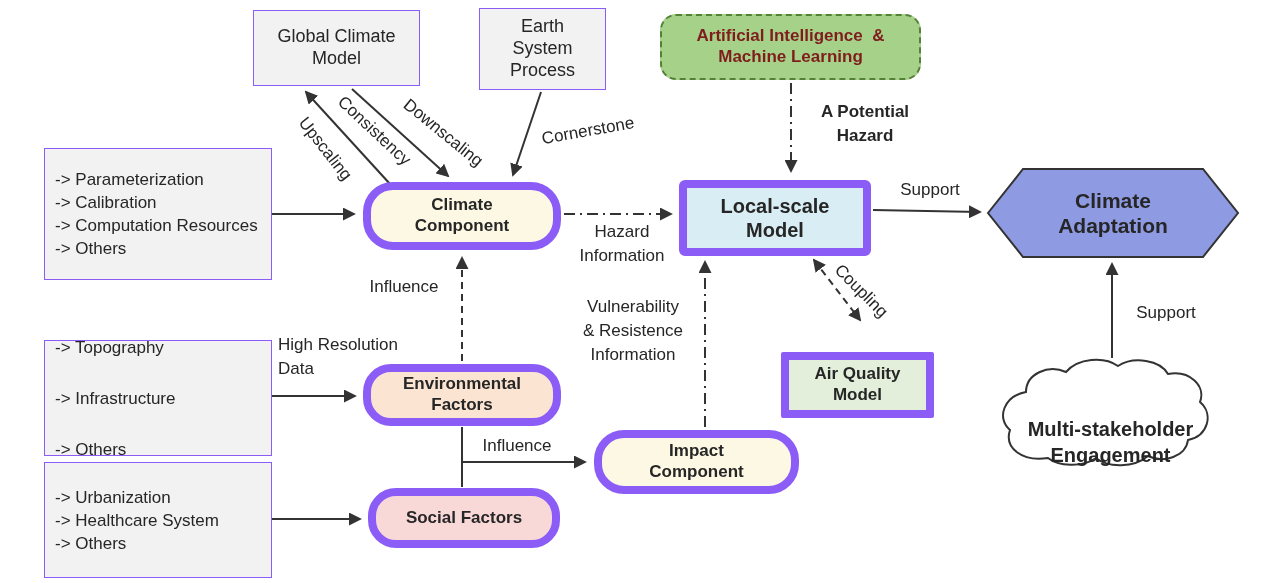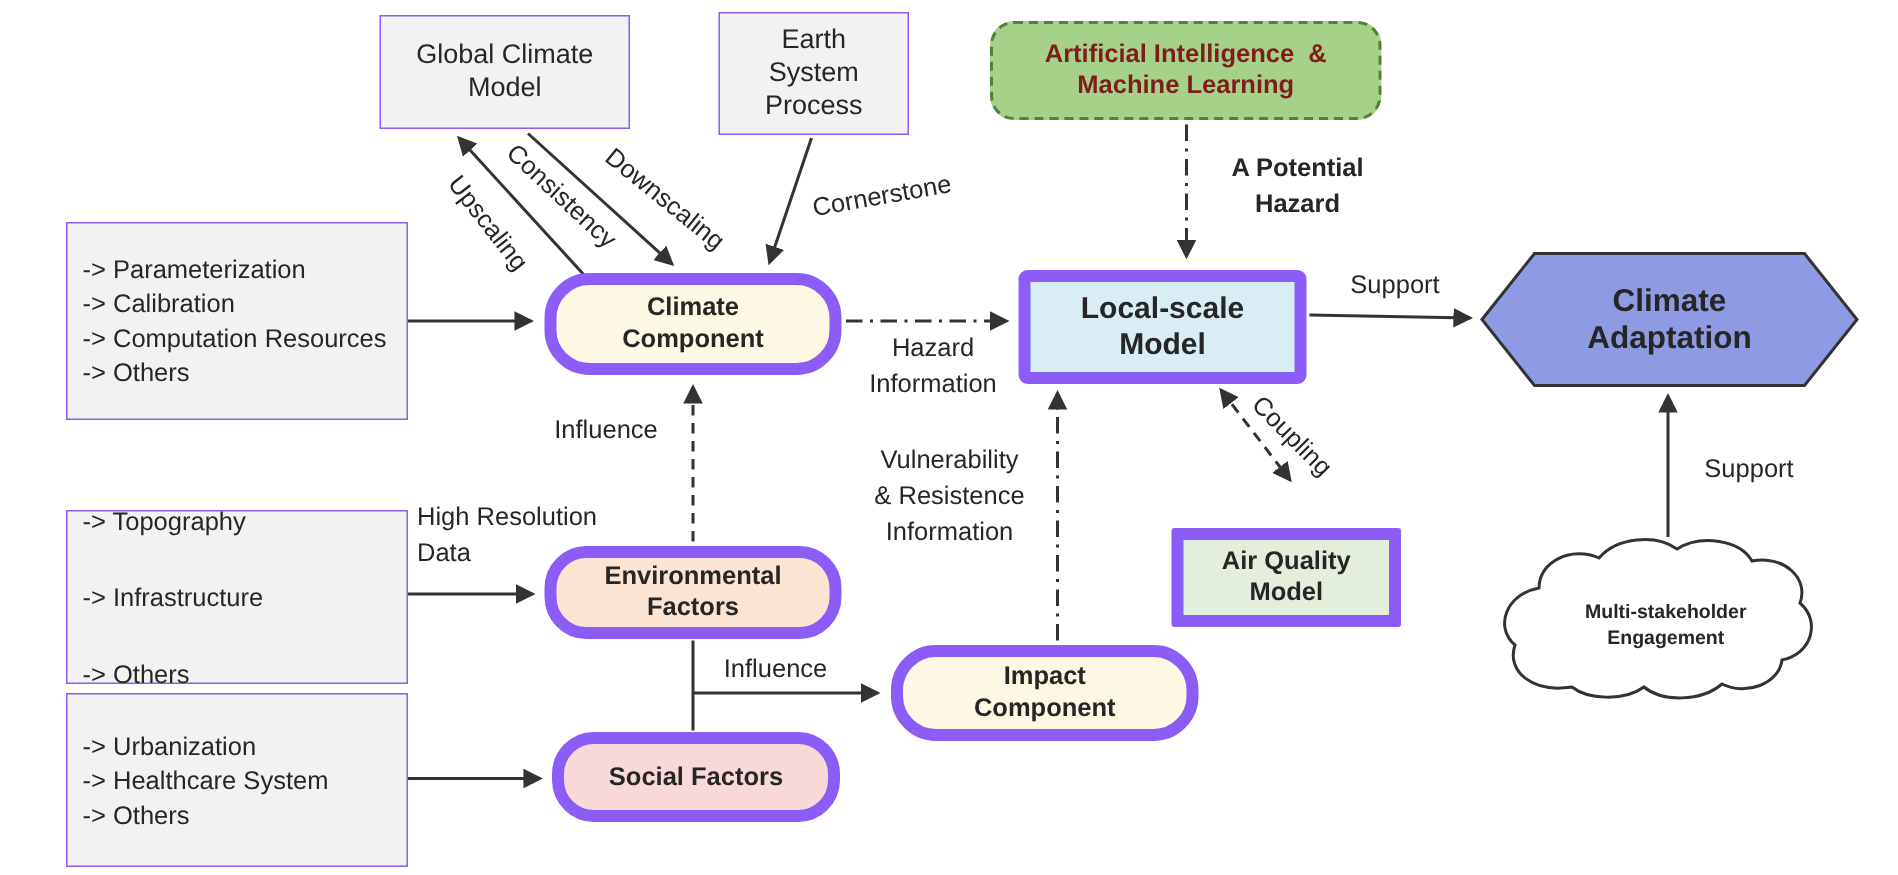--- a/index.html
+++ b/index.html
@@ -17,21 +17,21 @@
   .cream{background:#fdf8e4;border-radius:30px;}
   .peach{background:#fce4d3;border-radius:28px;}
   .pink{background:#f9d8d8;border-radius:28px;}
   .aiml{background:#a6d189;border:2.6px dashed #538135;border-radius:16px;
         font-weight:700;font-size:17px;color:#7f1d1d;}
   .lsm{background:#d8eef4;border-radius:6px;font-weight:700;font-size:20px;}
   .aqm{background:#e3efdb;border-radius:2px;font-weight:700;font-size:17px;margin-top:24px;}
   .hexlabel{position:absolute;display:flex;flex-direction:column;align-items:center;
             justify-content:center;text-align:center;font-weight:700;font-size:21px;line-height:1.2;}
   .cloudlabel{position:absolute;display:flex;flex-direction:column;align-items:center;
-              justify-content:center;text-align:center;font-weight:700;font-size:13px;line-height:1.3;}
+              justify-content:center;text-align:center;font-weight:700;font-size:20px;line-height:1.3;margin-top:25px;}
   .elabel{position:absolute;font-size:17px;white-space:nowrap;line-height:1.4;}
   .elabel.center{text-align:center;}
   .pre{white-space:pre;}
 </style>
 </head>
 <body>
 
 <div class="stage">
 
   <svg class="wires" width="1265" height="583" viewBox="0 0 1265 583">

